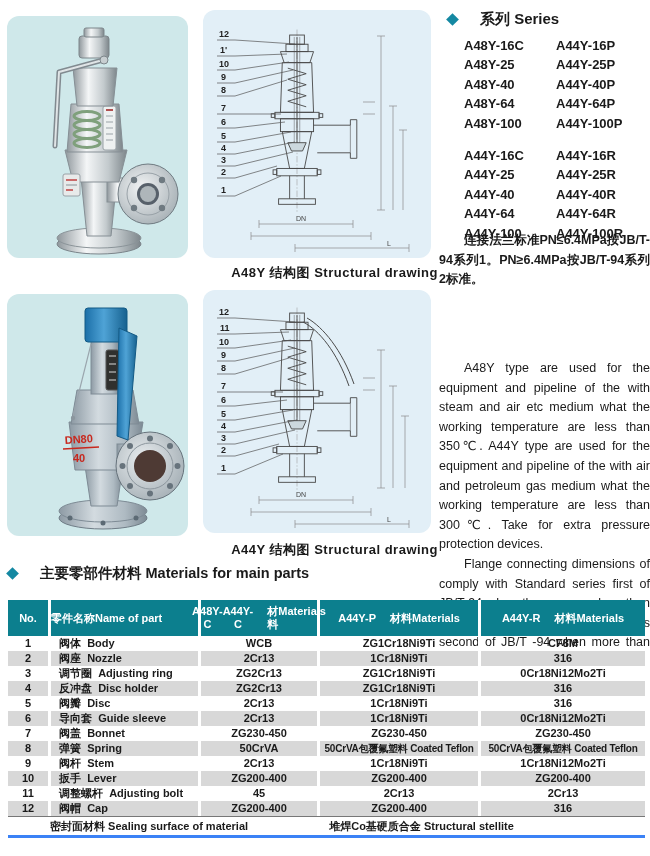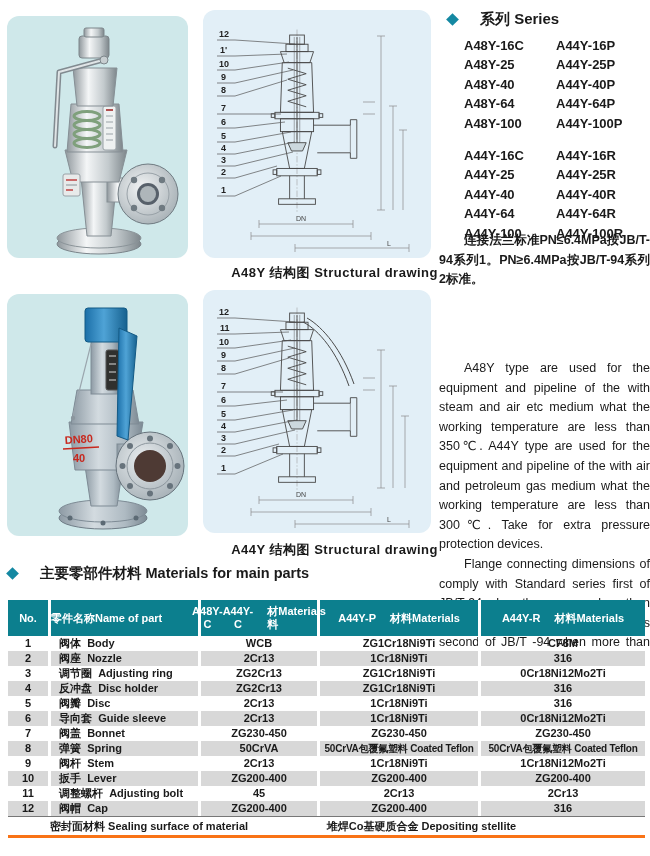--- a/index.html
+++ b/index.html
@@ -90,21 +90,21 @@
   #materials-table tbody tr:nth-child(even) td { background:#d8d8d8; }
   #materials-table td.name-cell { text-align:left; padding-left:8px; }
   #materials-table tbody td.teflon { font-size:10px; letter-spacing:-0.2px; }
 
   .hdr-pair { display:flex; justify-content:center; align-items:center; gap:14px; }
   .hdr-stack { display:flex; line-height:13px; }
 
   #materials-table tfoot td {
     height:18px; line-height:18px;
     border-top:1px solid #777;
-    border-bottom:3px solid #f97316;
+    border-bottom:3px solid #3b82f6;
     white-space:nowrap;
   }
   #materials-table tfoot td.f-label { text-align:left; padding-left:42px; }
   #materials-table tfoot td.f-value { text-align:center; border-left:none; }
 
   
   .lineart { stroke:#4a4a4a; stroke-width:1; fill:none; }
   .callout-txt { font-size:9px; font-weight:bold; fill:#222;
                  font-family:"Liberation Sans",sans-serif; }
   .dim-txt { font-size:7px; fill:#444; font-family:"Liberation Sans",sans-serif; }
@@ -545,16 +545,16 @@
         <td>12</td>
         <td class="name-cell"><span>阀帽</span>&nbsp;&nbsp;<span>Cap</span></td>
         <td>ZG200-400</td>
         <td>ZG200-400</td>
         <td>316</td>
       </tr>
   </tbody>
   <tfoot>
     <tr>
       <td colspan="2" class="f-label">密封面材料 Sealing surface of material</td>
-      <td colspan="3" class="f-value">堆焊Co基硬质合金 Depositing stellite</td>
+      <td colspan="3" class="f-value">堆焊Co基硬质合金 Structural stellite</td>
     </tr>
   </tfoot>
 </table>
 
 </body></html>

